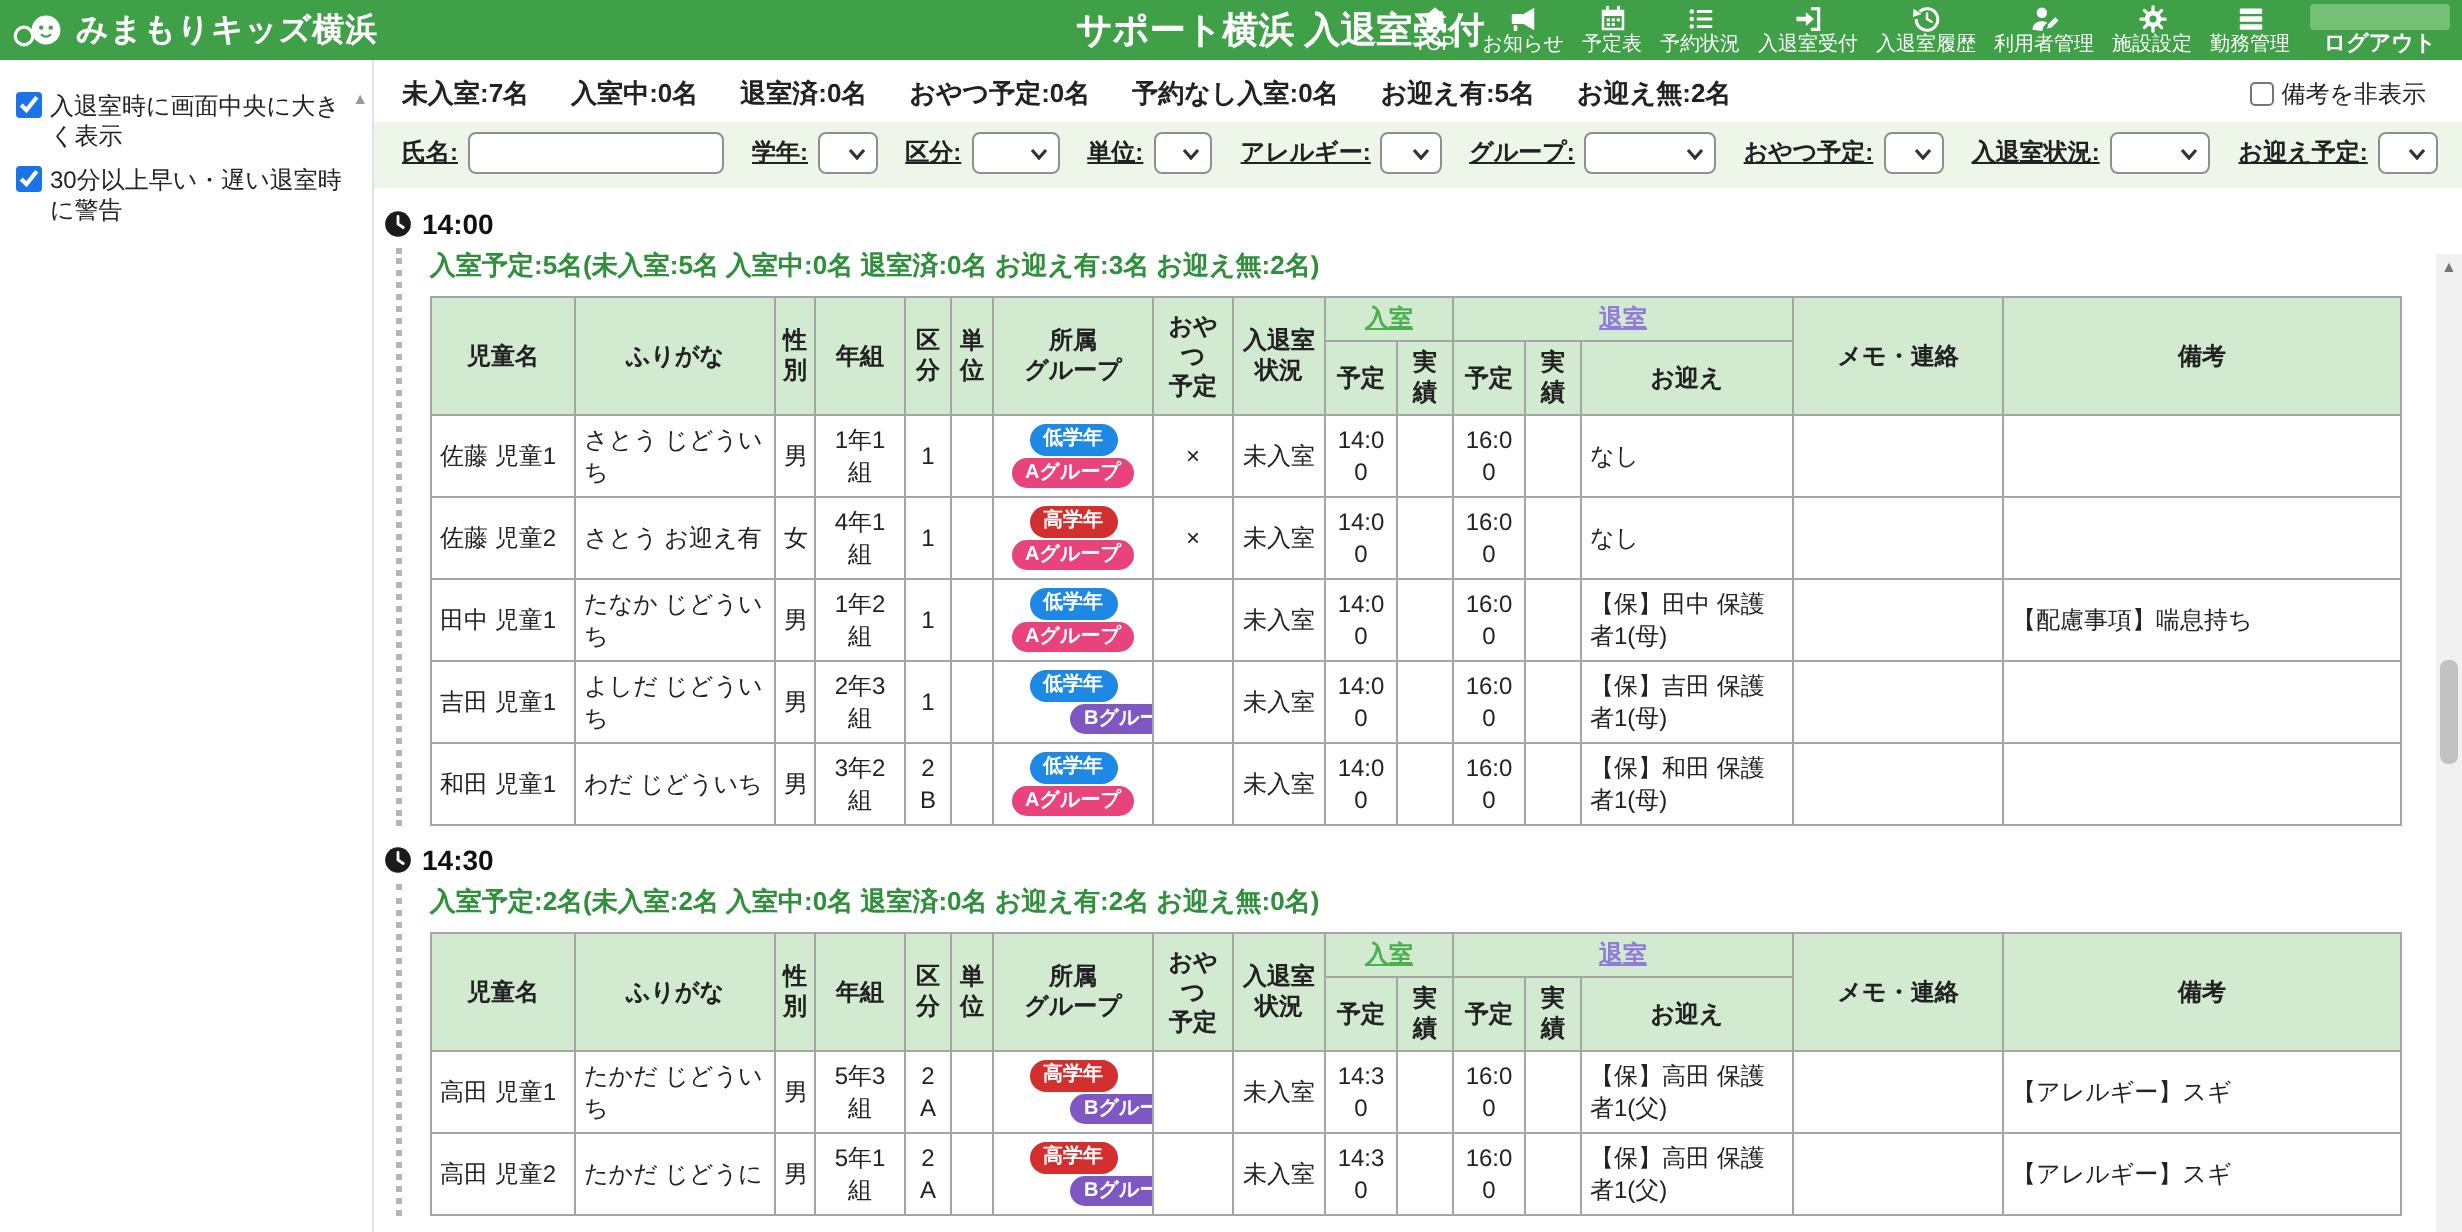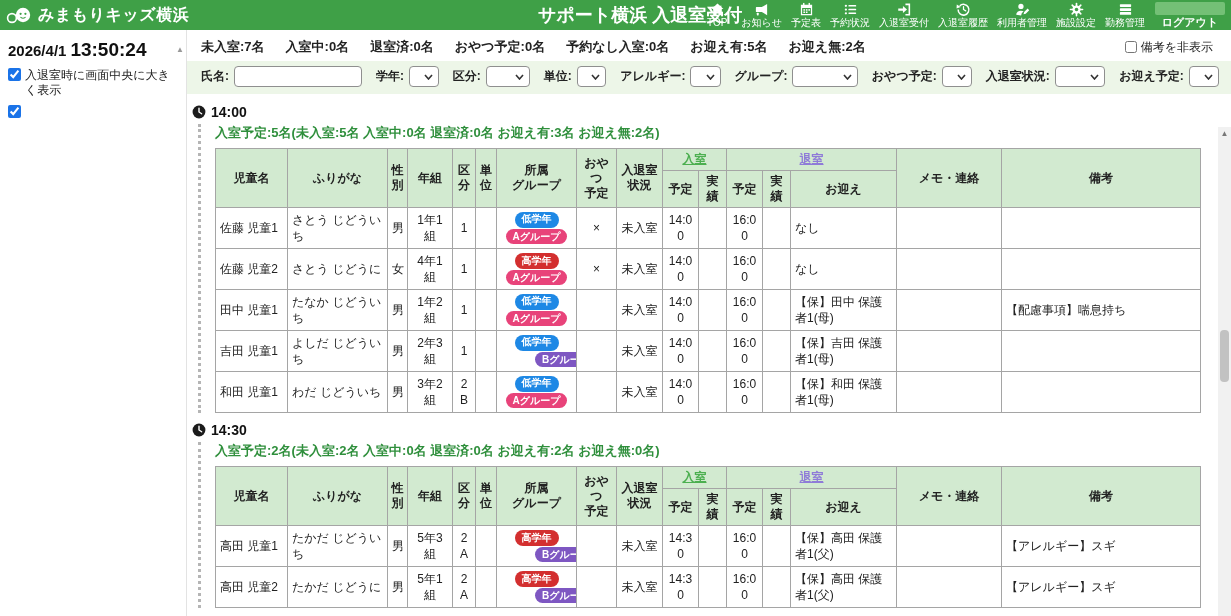--- a/index.html
+++ b/index.html
@@ -30,21 +30,21 @@
   .sidebar-arrow{position:absolute;top:15px;right:2px;font-size:8px;color:#999;}
 
   .main{position:relative;flex:1;display:flex;flex-direction:column;background:#22c55e;overflow:hidden;}
 
   
   .summary-row{display:flex;align-items:center;gap:21px;padding:8px 12px 5px 14px;font-size:13px;font-weight:bold;color:#222;background:#fff;white-space:nowrap;}
   .hide-note{margin-left:auto;display:flex;align-items:center;gap:4px;font-size:12px;font-weight:normal;color:#222;padding-right:6px;}
   .hide-note input{width:12px;height:12px;margin:0;}
 
   
-  .filter-area{background:#edf6e8;padding:5px 12px 7px 14px;font-size:12px;color:#222;}
+  .filter-area{background:#edf6e8;padding:5px 12px 7px 14px;font-size:12px;color:#222;text-decoration:underline;}
   .filter-row{display:flex;align-items:center;gap:5px;white-space:nowrap;}
   .filter-row + .filter-row{margin-top:6px;}
   .f-label{font-weight:bold;margin-left:9px;}
   .f-label:first-child{margin-left:0;}
   .name-input{width:118px;height:19px;border:1px solid #8f8f8f;border-radius:4px;background:#fff;font-size:12px;padding:0 4px;box-sizing:content-box;}
   .select{display:inline-flex;align-items:center;justify-content:space-between;gap:4px;background:#fff;border:1px solid #8f8f8f;border-radius:4px;height:21px;padding:0 5px;box-sizing:border-box;font-size:12px;color:#222;cursor:pointer;}
 
   
   .content{position:relative;flex:1;background:#fff;padding:10px 0 0 3px;overflow:hidden;}
   .time-head{display:flex;align-items:center;gap:5px;font-weight:bold;font-size:14px;color:#111;margin-left:2px;}
@@ -55,21 +55,21 @@
 
   table.att{border-collapse:collapse;table-layout:fixed;width:985px;font-size:12px;background:#fff;}
   table.att th,table.att td{border:1px solid #a5a5a5;overflow:hidden;}
   table.att thead th{background:#d2ead0;font-weight:bold;text-align:center;color:#222;padding:3px 2px;white-space:pre-line;line-height:1.25;}
   .enter-link{color:#4caf50;text-decoration:underline;cursor:pointer;}
   .exit-link{color:#8f7bd8;text-decoration:underline;cursor:pointer;}
   table.att td{padding:3px 4px;line-height:1.35;color:#222;vertical-align:middle;word-break:break-all;}
   td.td-c{text-align:center;padding:3px 2px;}
   td.td-badges{text-align:center;padding:2px 2px;}
   .badge{display:block;width:max-content;margin:1px auto;color:#fff;font-size:10px;font-weight:bold;border-radius:9px;padding:1px 7px;line-height:1.35;white-space:nowrap;}
-  .badge-low{background:#1e88e5;font-family:Liberation Mono, monospace;}
+  .badge-low{background:#1e88e5;}
   .badge-high{background:#d32f2f;}
   .badge-ga{background:#e8437a;}
   .badge-gb{background:#7e57c2;margin-left:34px;}
   tbody tr{cursor:pointer;}
   tbody td{height:30px;}
 
   
   .v-scrollbar{position:absolute;top:33px;right:0;bottom:0;width:13px;background:#f1f1f1;}
   .v-scrollbar .arrow{display:block;text-align:center;font-size:8px;color:#777;margin-top:2px;}
   .v-thumb{position:absolute;left:2px;top:203px;width:9px;height:52px;background:#c2c2c2;border-radius:4px;}
@@ -196,29 +196,27 @@
       </nav>
     <div class="logout">
       <span class="logout-rect"></span>
       <span class="logout-label">ログアウト</span>
     </div>
   </header>
 
   <div class="body-row">
 
     <aside class="sidebar">
-      <div class="clock-line">
-        <span class="clock-date">2026/4/1</span><span class="clock-time">13:50:24</span>
-      </div>
       <label class="side-opt">
         <input type="checkbox" checked="" style="">
         <span>入退室時に画面中央に大きく表示</span>
       </label>
       <label class="side-opt">
         <input type="checkbox" checked="" style="">
+        <span>30分以上早い・遅い退室時に警告</span>
       </label>
       <span class="sidebar-arrow">▲</span>
     </aside>
 
     <main class="main">
 
       <div class="summary-row">
         <span id="summary-items" style="display:flex;gap:21px;">
             <span>未入室:7名</span>
             <span>入室中:0名</span>
@@ -375,21 +373,21 @@
                     <td class="td-c">14:00</td>
                     <td class="td-c"></td>
                     <td class="td-c">16:00</td>
                     <td class="td-c"></td>
                     <td>なし</td>
                     <td></td>
                     <td></td>
                   </tr>
                   <tr>
                     <td>佐藤 児童2</td>
-                    <td>さとう じどうに</td>
+                    <td>さとう お迎え有</td>
                     <td class="td-c">女</td>
                     <td class="td-c">4年1組</td>
                     <td class="td-c">1</td>
                     <td class="td-c"></td>
                     <td class="td-badges">
                       <span class="badge badge-high">高学年</span>
                       <span class="badge badge-ga">Aグループ</span>
                     </td>
                     <td class="td-c">×</td>
                     <td class="td-c">未入室</td>

